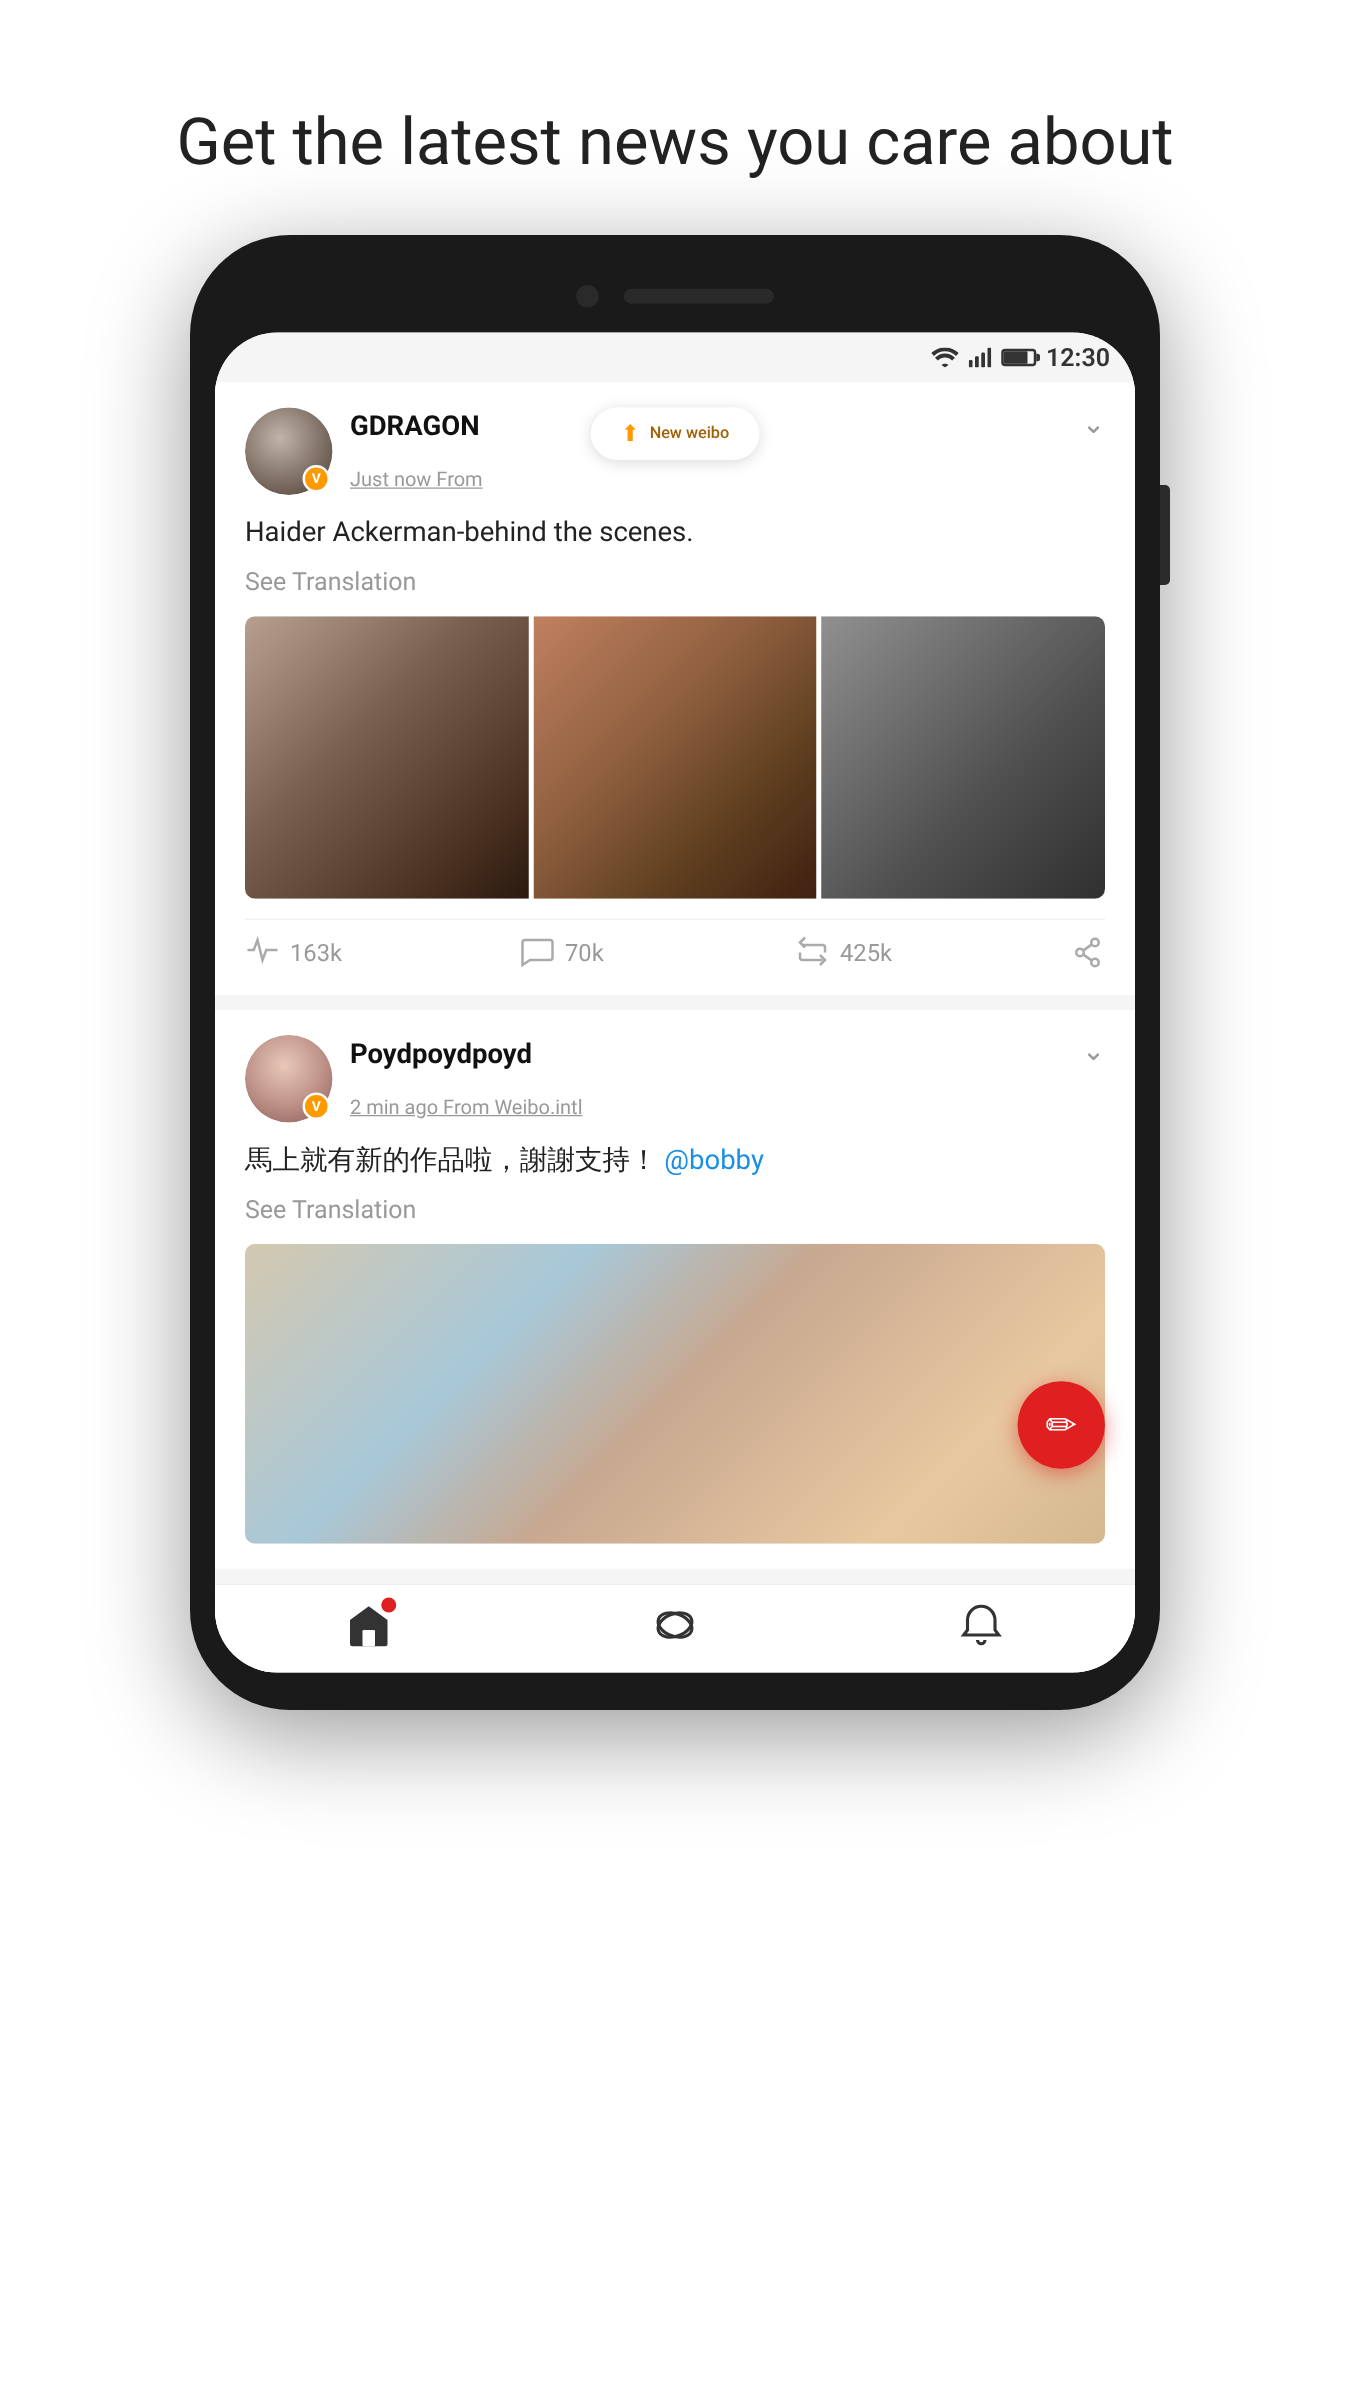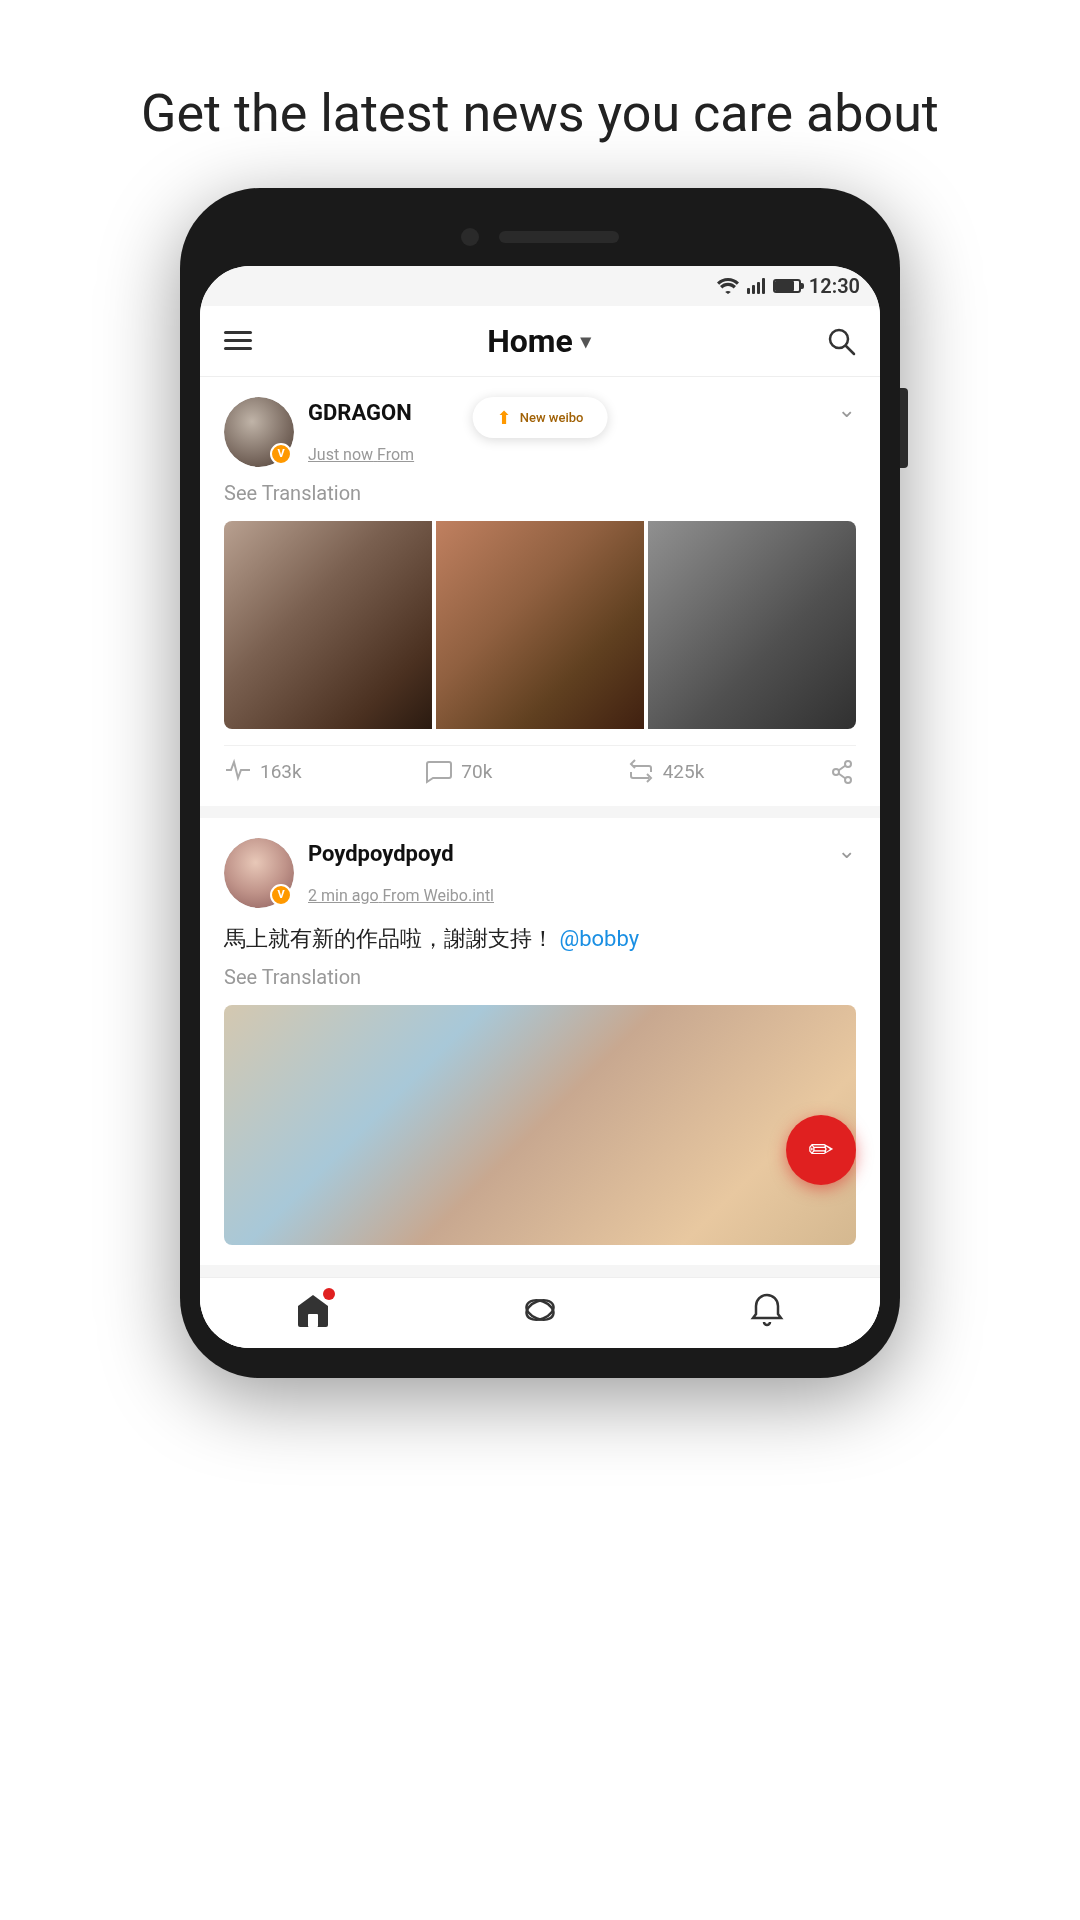--- a/index.html
+++ b/index.html
@@ -19,21 +19,21 @@
       font-size: 52px;
       font-weight: 400;
       color: #222;
       text-align: left;
       padding: 80px 60px 40px;
       line-height: 1.3;
     }
 
     .phone-wrapper {
       position: relative;
-      width: 720px;
+      width: 776px;
       background: #1a1a1a;
       border-radius: 80px;
       padding: 30px 20px 30px;
       box-shadow: 0 20px 80px rgba(0,0,0,0.4);
     }
 
     .phone-top-bar {
       display: flex;
       justify-content: center;
       align-items: center;
@@ -483,37 +483,20 @@
           <rect x="15" y="0" width="3" height="16" rx="1"></rect>
         </svg>
 
         <div class="battery-icon">
           <div class="battery-fill"></div>
         </div>
         <span class="status-time">12:30</span>
       </div>
     </div>
 
-    <div class="app-header">
-      <div class="menu-icon">
-        <span></span>
-        <span></span>
-        <span></span>
-      </div>
-      <div class="header-title">
-        <span>Home</span>
-        <span class="chevron">▾</span>
-      </div>
-      <span class="search-icon">
-        <svg width="30" height="30" viewBox="0 0 30 30" fill="none" stroke="#333" stroke-width="2.5" stroke-linecap="round">
-          <circle cx="13" cy="13" r="9"></circle>
-          <line x1="20" y1="20" x2="28" y2="28"></line>
-        </svg>
-      </span>
-    </div>
 
     <div class="feed-container">
 
       <div class="new-weibo-toast">
         <span class="arrow-up">⬆</span>
         <span>New weibo</span>
       </div>
 
       <div class="post-card">
         <div class="post-header">
@@ -528,20 +511,21 @@
               <div class="username">GDRAGON</div>
               <div class="post-meta">
                 <span>Just now</span>
                 <span> From</span>
               </div>
             </div>
           </div>
           <span class="chevron-down">⌄</span>
         </div>
 
+        <div class="post-content">Haider Ackerman-behind the scenes.</div>
         <div class="see-translation">See Translation</div>
 
         <div class="image-grid-3">
           <div class="grid-img grid-img-1"></div>
           <div class="grid-img grid-img-2"></div>
           <div class="grid-img grid-img-3"></div>
         </div>
 
         <div class="action-bar">
           <div class="action-item">

